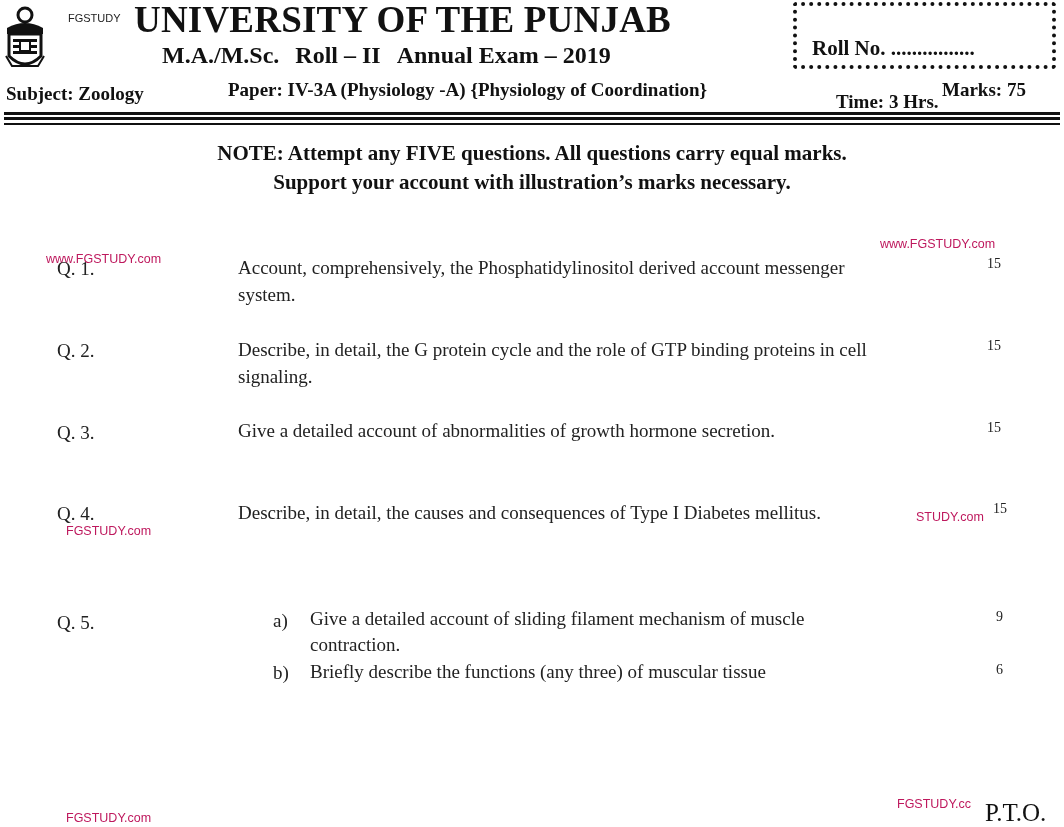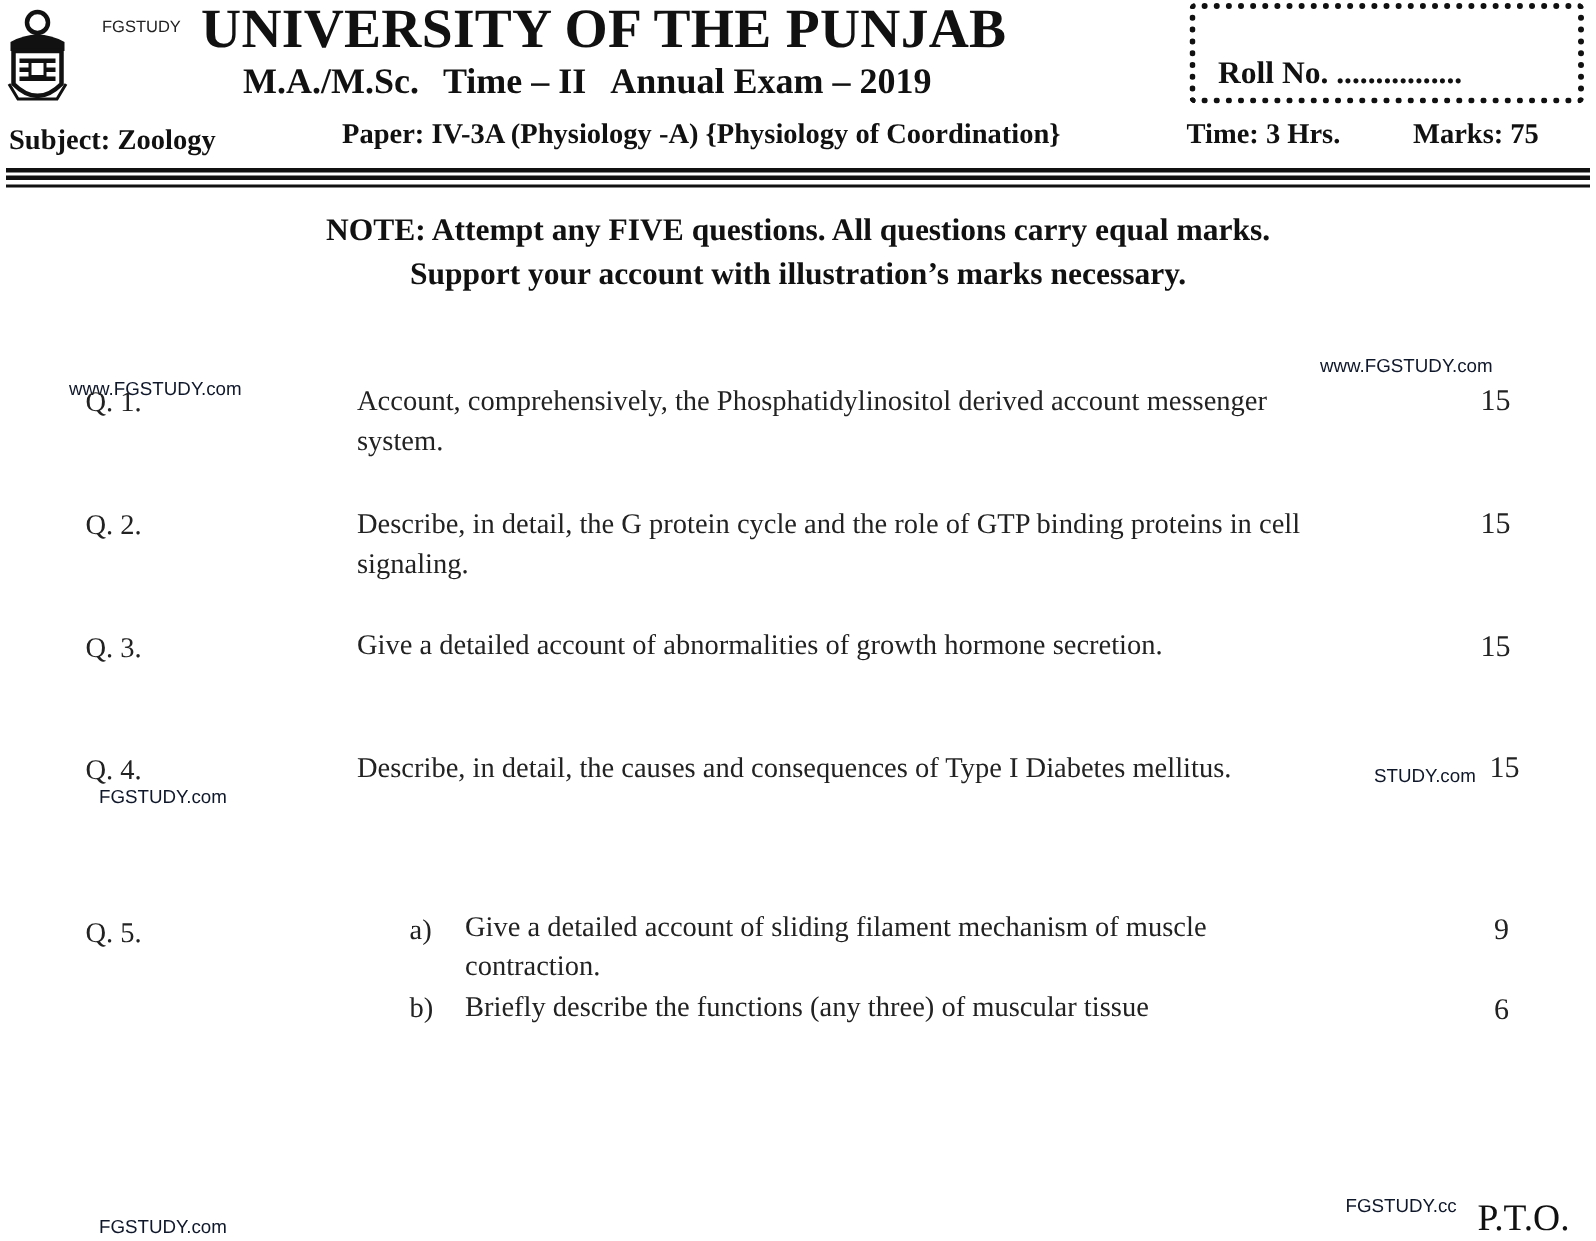--- a/index.html
+++ b/index.html
@@ -16,38 +16,38 @@
     .sub-title span { display: inline-block; }
     .sub-title .gap { width: 16px; }
 
     .roll-box { position: absolute; left: 793px; top: 2px; width: 263px; height: 67px;
       border: 4px dotted #111; border-radius: 4px; }
     .roll-label { left: 812px; top: 36px; font-size: 21px; font-weight: bold; }
 
     .meta-row { top: 79px; font-size: 19px; font-weight: bold; }
     .subject { left: 6px; top: 83px; }
     .paper { left: 228px; }
-    .time { left: 791px; }
+    .time { left: 836px; margin-top: 12px; }
     .marks { left: 942px; }
 
     .rule { position: absolute; left: 4px; width: 1056px; background: #111; }
     .rule1 { top: 112px; height: 3px; }
     .rule2 { top: 117px; height: 3px; }
     .rule3 { top: 123px; height: 2px; }
 
     
     .note { position: absolute; left: 0; width: 1064px; text-align: center; font-size: 21px; font-weight: bold; }
     .note1 { top: 141px; }
     .note2 { top: 170px; }
 
     
     .qnum { font-size: 19px; color: #222; text-align: center; }
     .qtext { font-size: 19px; color: #222; line-height: 27px; white-space: normal; }
-    .qmark { font-size: 20px; color: #222; }
-    .wm { font-family: "Liberation Sans", sans-serif; font-size: 12.5px; color: #0f172a; }
+    .qmark { font-size: 14px; color: #222; }
+    .wm { font-family: "Liberation Sans", sans-serif; font-size: 12.5px; color: #be185d; }
 
     .sub-label { font-size: 19px; color: #222; }
     .pto { font-size: 25px; font-weight: normal; }
   </style>
 </head>
 <body>
 
 <svg class="logo" viewBox="0 0 42 70">
   <circle cx="21" cy="11" r="7" fill="none" stroke="#111" stroke-width="3"></circle>
   <path d="M3 24 Q21 14 39 24 L39 30 L3 30 Z" fill="#111"></path>
@@ -55,21 +55,21 @@
   <rect x="9" y="35" width="24" height="3" fill="#111"></rect>
   <rect x="9" y="41" width="24" height="3" fill="#111"></rect>
   <rect x="9" y="47" width="24" height="3" fill="#111"></rect>
   <rect x="16" y="37" width="10" height="10" fill="#fff" stroke="#111" stroke-width="2"></rect>
   <path d="M2 52 L8 62 L34 62 L40 52" fill="none" stroke="#111" stroke-width="2"></path>
 </svg>
 
 <span class="abs wm-head">FGSTUDY</span>
 <div class="abs uni-title">UNIVERSITY OF THE PUNJAB</div>
 <div class="abs sub-title">
-  <span>M.A./M.Sc.</span><span class="gap"></span><span>Time – II</span><span class="gap"></span><span>Annual Exam – 2019</span>
+  <span>M.A./M.Sc.</span><span class="gap"></span><span>Roll – II</span><span class="gap"></span><span>Annual Exam – 2019</span>
 </div>
 
 <div class="roll-box"></div>
 <div class="abs roll-label">Roll No. ................</div>
 
 <div class="abs meta-row subject">Subject: Zoology</div>
 <div class="abs meta-row paper">Paper: IV-3A (Physiology -A) {Physiology of Coordination}</div>
 <div class="abs meta-row time">Time: 3 Hrs.</div>
 <div class="abs meta-row marks">Marks: 75</div>
 

